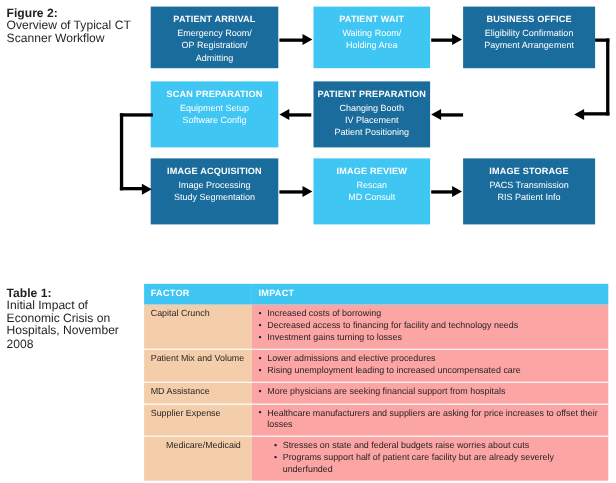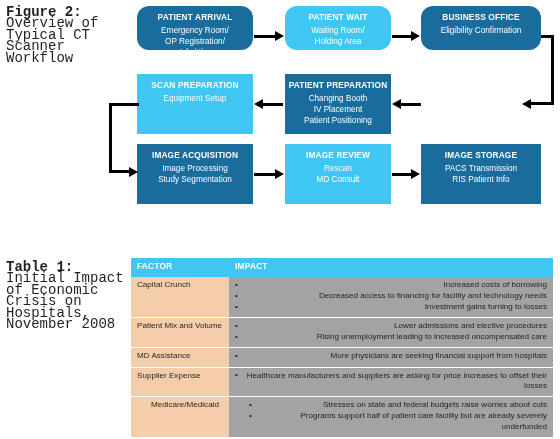--- a/index.html
+++ b/index.html
@@ -19,24 +19,23 @@
   
   #figure-section {
     position: absolute;
     left: 0; top: 0;
     width: 560px;
     height: 210px;
   }
   .caption {
     position: absolute;
     width: 124px;
-    font-size: 14px;
+    font-size: 11px;
     line-height: 11.4px;
     color: #231f20;
-    font-family: Liberation Mono, monospace;
   }
   .caption .cap-title {
     font-weight: bold;
     display: block;
   }
   #figure-caption { left: 6px; top: 7px; }
 
   .flow-wrap {
     position: absolute;
     left: 137px;
@@ -63,21 +62,21 @@
     margin-bottom: 1px;
   }
   .node .node-line { display: block; }
   .dark { background: #1a6c9c; }
   .light { background: #3fc6f2; }
 
   
   .col1 { left: 0px;   width: 116px; }
   .col2 { left: 148px; width: 106px; }
   .col3 { left: 284px; width: 120px; }
-  .row1 { top: 2px;  height: 44px; border-radius: 12px; }
+  .row1 { top: 2px;  height: 56px; }
   .row2 { top: 70px; height: 60px; }
   .row3 { top: 140px;height: 60px; }
 
   
   .arrow-h {
     position: absolute;
     height: 3px;
     background: #000000;
   }
   .arrow-head {
@@ -127,24 +126,23 @@
     padding-top: 3px;
     padding-bottom: 3px;
     height: 13px;
   }
   .col-factor { width: 98px; }
   .data-table td.factor-cell {
     background: #f4ceab;
     color: #231f20;
   }
   .data-table td.impact-cell {
-    background: #a3a3a3;
+    background: #fca5a5;
     color: #231f20;
     border-bottom: 1.5px solid #ffffff;
-    text-align: right;
   }
   .data-table td.factor-cell {
     border-bottom: 1.5px solid #ffffff;
   }
   .data-table tbody tr:last-child td { border-bottom: none; padding-left: 20px; }
   .bullet-list {
     margin: 0;
     padding: 0;
     list-style: none;
   }
@@ -181,25 +179,27 @@
 
     <div class="node light col2 row1">
       <span class="node-title">PATIENT WAIT</span>
       <span class="node-line">Waiting Room/</span>
       <span class="node-line">Holding Area</span>
     </div>
 
     <div class="node dark col3 row1">
       <span class="node-title">BUSINESS OFFICE</span>
       <span class="node-line">Eligibility Confirmation</span>
+      <span class="node-line">Payment Arrangement</span>
     </div>
 
     <div class="node light col1 row2">
       <span class="node-title">SCAN PREPARATION</span>
       <span class="node-line">Equipment Setup</span>
+      <span class="node-line">Software Config</span>
     </div>
 
     <div class="node dark col2 row2">
       <span class="node-title">PATIENT PREPARATION</span>
       <span class="node-line">Changing Booth</span>
       <span class="node-line">IV Placement</span>
       <span class="node-line">Patient Positioning</span>
     </div>
 
 

